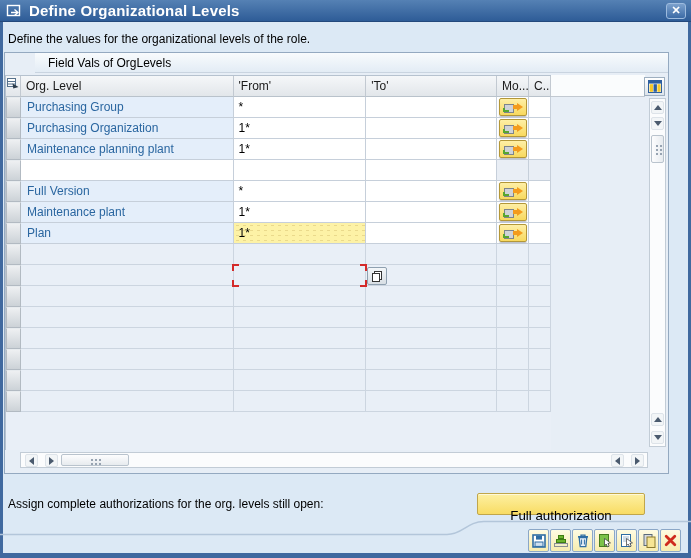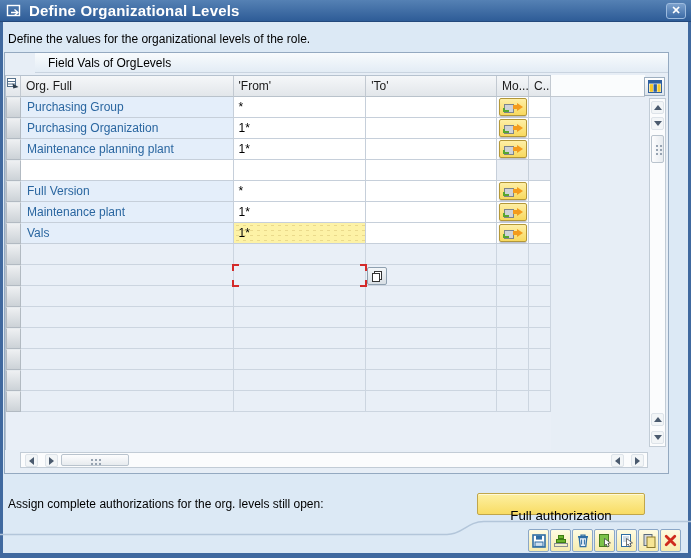--- a/index.html
+++ b/index.html
@@ -161,21 +161,21 @@
 
   <div class="grid">
     <div class="g-header">
       <div class="hc w-sel">
         <svg width="12" height="12" viewBox="0 0 12 12">
           <rect x="0.5" y="0.5" width="8" height="8" fill="#fff" stroke="#55718c"></rect>
           <path d="M1 3.5 h7 M1 6 h7" stroke="#55718c" fill="none"></path>
           <path d="M5.5 5.5 l6 3.6 -5.2 1.4 z" fill="#2b3b4a"></path>
         </svg>
       </div>
-      <div class="hc w-label">Org. Full</div>
+      <div class="hc w-label">Org. Level</div>
       <div class="hc w-from">'From'</div>
       <div class="hc w-to">'To'</div>
       <div class="hc w-mo">Mo...</div>
       <div class="hc w-c">C..</div>
     </div>
 
     <div class="g-row">
       <div class="sel-cell"></div>
       <div class="lc">Purchasing Group</div>
       <div class="vc w-from">*</div>
@@ -261,21 +261,21 @@
             <i class="mo-green"></i>
             <i class="mo-arrow-tail"></i>
             <i class="mo-arrow"></i>
         </div>
       </div>
       <div class="c-cell"></div>
     </div>
 
     <div class="g-row">
       <div class="sel-cell"></div>
-      <div class="lc">Vals</div>
+      <div class="lc">Plan</div>
       <div class="vc w-from selected">1*</div>
       <div class="vc w-to"></div>
       <div class="mo-cell">
         <div class="mo-btn">
           <i class="mo-page"></i>
             <i class="mo-green"></i>
             <i class="mo-arrow-tail"></i>
             <i class="mo-arrow"></i>
         </div>
       </div>

